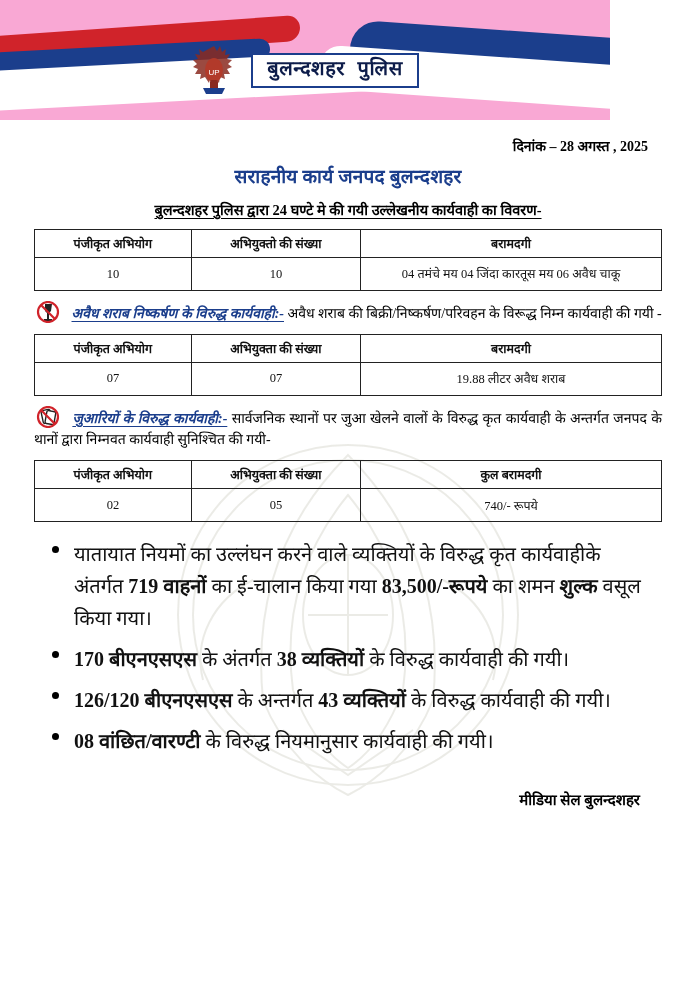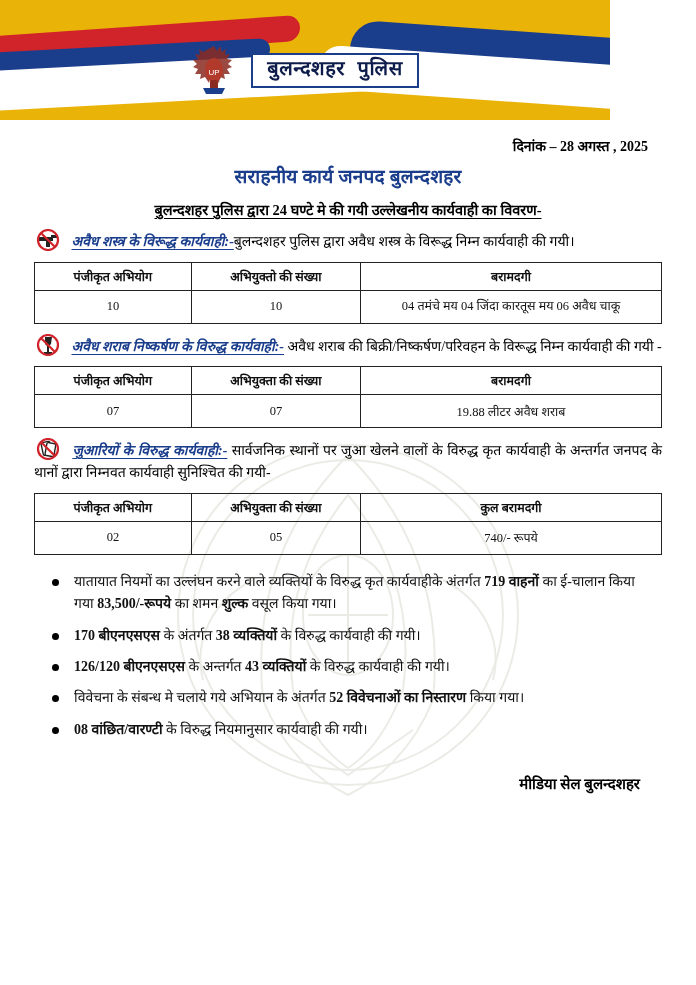--- a/index.html
+++ b/index.html
@@ -25,21 +25,21 @@
     background: #fff;
     box-sizing: border-box;
     overflow: hidden;
   }
 
   
   .header {
     position: relative;
     width: 610px;
     height: 120px;
-    background: #eab308;
+    background: #f9a8d4;
     overflow: hidden;
   }
   .hdr-red-left {
     position: absolute;
     left: -20px; top: 26px;
     width: 320px; height: 26px;
     background: #d0232a;
     transform: skewY(-4deg);
     border-radius: 0 40px 40px 0;
   }
@@ -195,21 +195,21 @@
   .col3 { width: 48%; }
   .tall { height: 52px; line-height: 1.5; }
 
   ul.bullets {
     margin: 16px 0 0 0;
     padding: 0 10px 0 40px;
     list-style: none;
   }
   ul.bullets li {
     position: relative;
-    font-size: 14px;
+    font-size: 20px;
     line-height: 1.6;
     margin-bottom: 9px;
     text-align: left;
   }
   ul.bullets li::before {
     content: "";
     position: absolute;
     left: -22px;
     top: 8px;
     width: 7px; height: 7px;
@@ -271,34 +271,20 @@
     </svg>
   </div>
 
   <div class="content">
 
     <div class="date-line">दिनांक – 28 अगस्त , 2025</div>
     <div class="main-title">सराहनीय कार्य जनपद बुलन्दशहर</div>
     <div class="sub-title">बुलन्दशहर पुलिस द्वारा 24 घण्टे मे की गयी उल्लेखनीय कार्यवाही का विवरण-</div>
 
     <div class="section">
-      <div class="sec-head">
-        <span class="sec-icon">
-          <svg viewBox="0 0 30 22" width="30" height="22" aria-hidden="true">
-            <g>
-              <rect x="4" y="8" width="15" height="4" fill="#222"></rect>
-              <rect x="12" y="11" width="4" height="7" fill="#222"></rect>
-              <rect x="17" y="6" width="7" height="3" fill="#222"></rect>
-              <circle cx="14" cy="11" r="10" fill="none" stroke="#d0232a" stroke-width="2.2"></circle>
-              <line x1="7" y1="4" x2="21" y2="18" stroke="#d0232a" stroke-width="2.2"></line>
-            </g>
-          </svg>
-        </span>
-        <span class="sec-label">अवैध शस्त्र के विरूद्ध कार्यवाही:-</span><span class="sec-text">बुलन्दशहर पुलिस द्वारा अवैध शस्त्र के विरूद्ध निम्न कार्यवाही की गयी।</span>
-      </div>
       <table class="tbl">
         <thead>
           <tr>
             <th class="col1">पंजीकृत अभियोग</th>
             <th class="col2">अभियुक्तो की संख्या</th>
             <th class="col3">बरामदगी</th>
           </tr>
         </thead>
         <tbody>
           <tr>
@@ -372,19 +358,18 @@
             <td>740/- रूपये</td>
           </tr>
         </tbody>
       </table>
     </div>
 
     <ul class="bullets" id="bullet-list">
         <li><span>यातायात नियमों का उल्लंघन करने वाले व्यक्तियों के विरुद्ध कृत कार्यवाहीके अंतर्गत </span><span class="b">719 वाहनों </span><span>का ई-चालान किया गया </span><span class="b">83,500/-रूपये </span><span>का शमन </span><span class="b">शुल्क </span><span>वसूल किया गया।</span></li>
         <li><span class="b">170 बीएनएसएस </span><span>के अंतर्गत </span><span class="b">38 व्यक्तियों </span><span>के विरुद्ध कार्यवाही की गयी।</span></li>
         <li><span class="b">126/120 बीएनएसएस </span><span>के अन्तर्गत </span><span class="b">43 व्यक्तियों </span><span>के विरुद्ध कार्यवाही की गयी।</span></li>
-        <li><span>विवेचना के संबन्ध मे चलाये गये अभियान के अंतर्गत </span><span class="b">52 विवेचनाओं का निस्तारण </span><span>किया गया।</span></li>
         <li><span class="b">08 वांछित/वारण्टी </span><span>के विरुद्ध नियमानुसार कार्यवाही की गयी।</span></li>
       </ul>
 
     <div class="footer-sign">मीडिया सेल बुलन्दशहर</div>
   </div>
 </div>
 
 </body></html>

